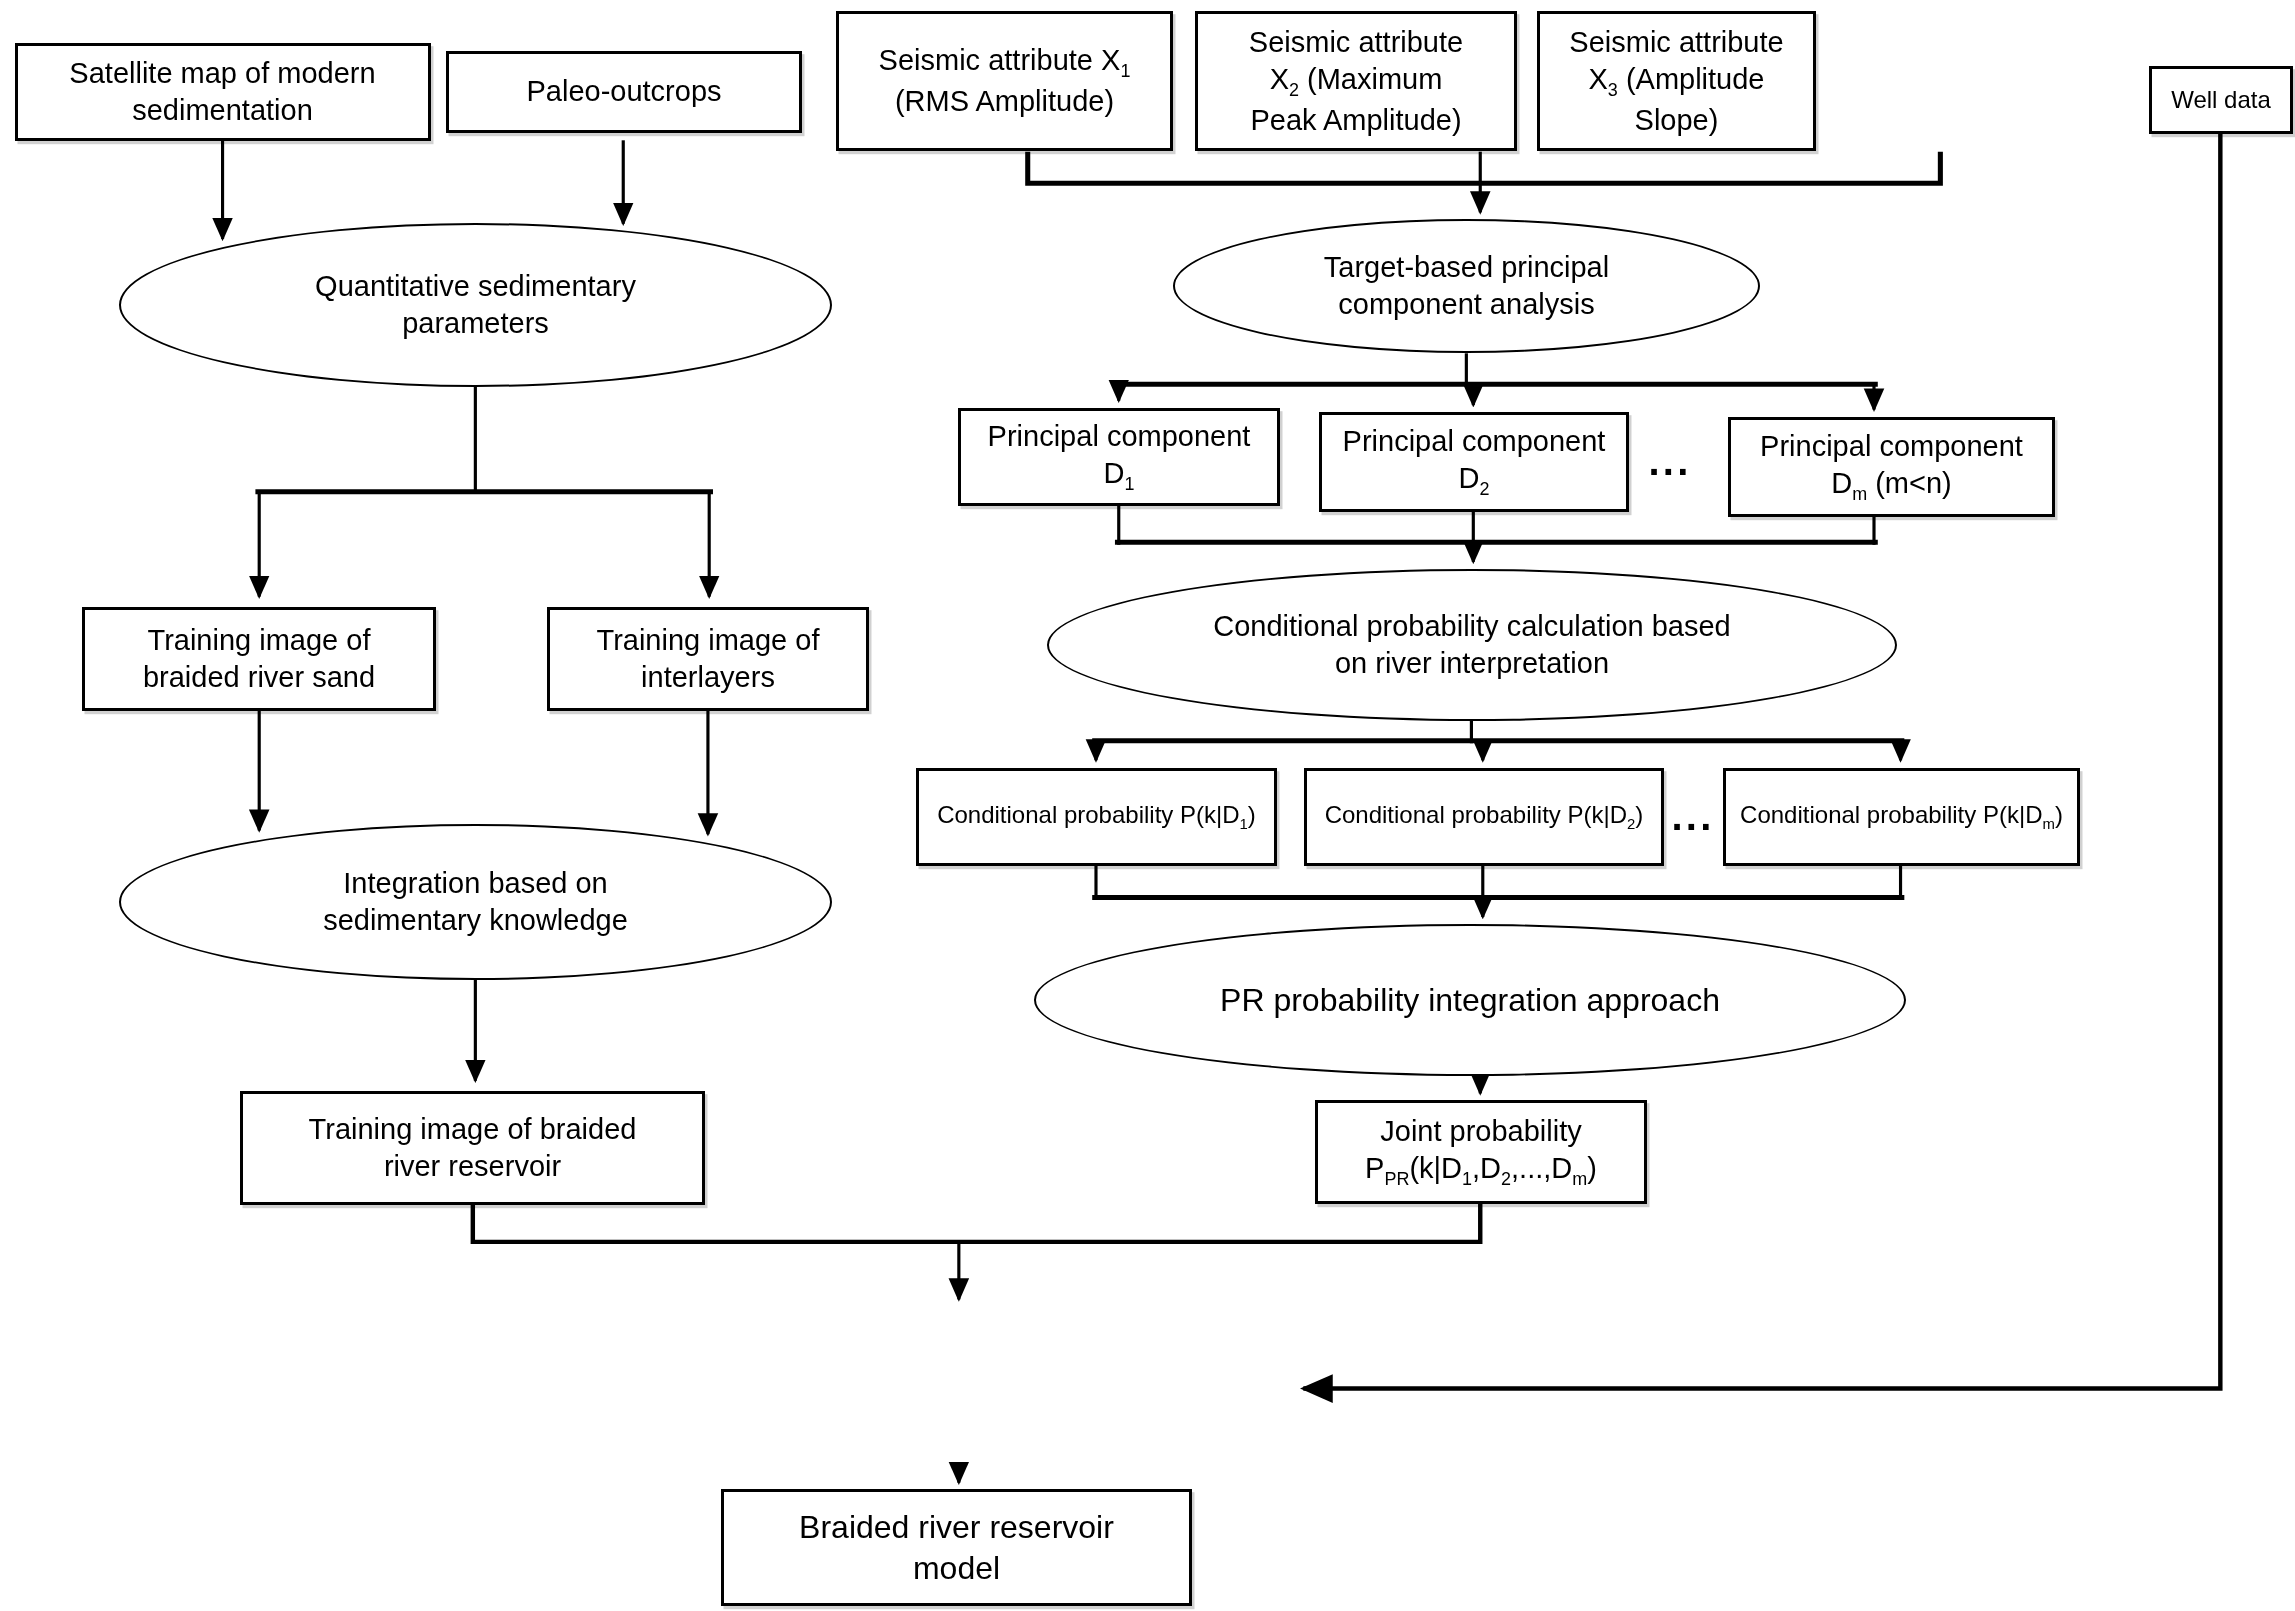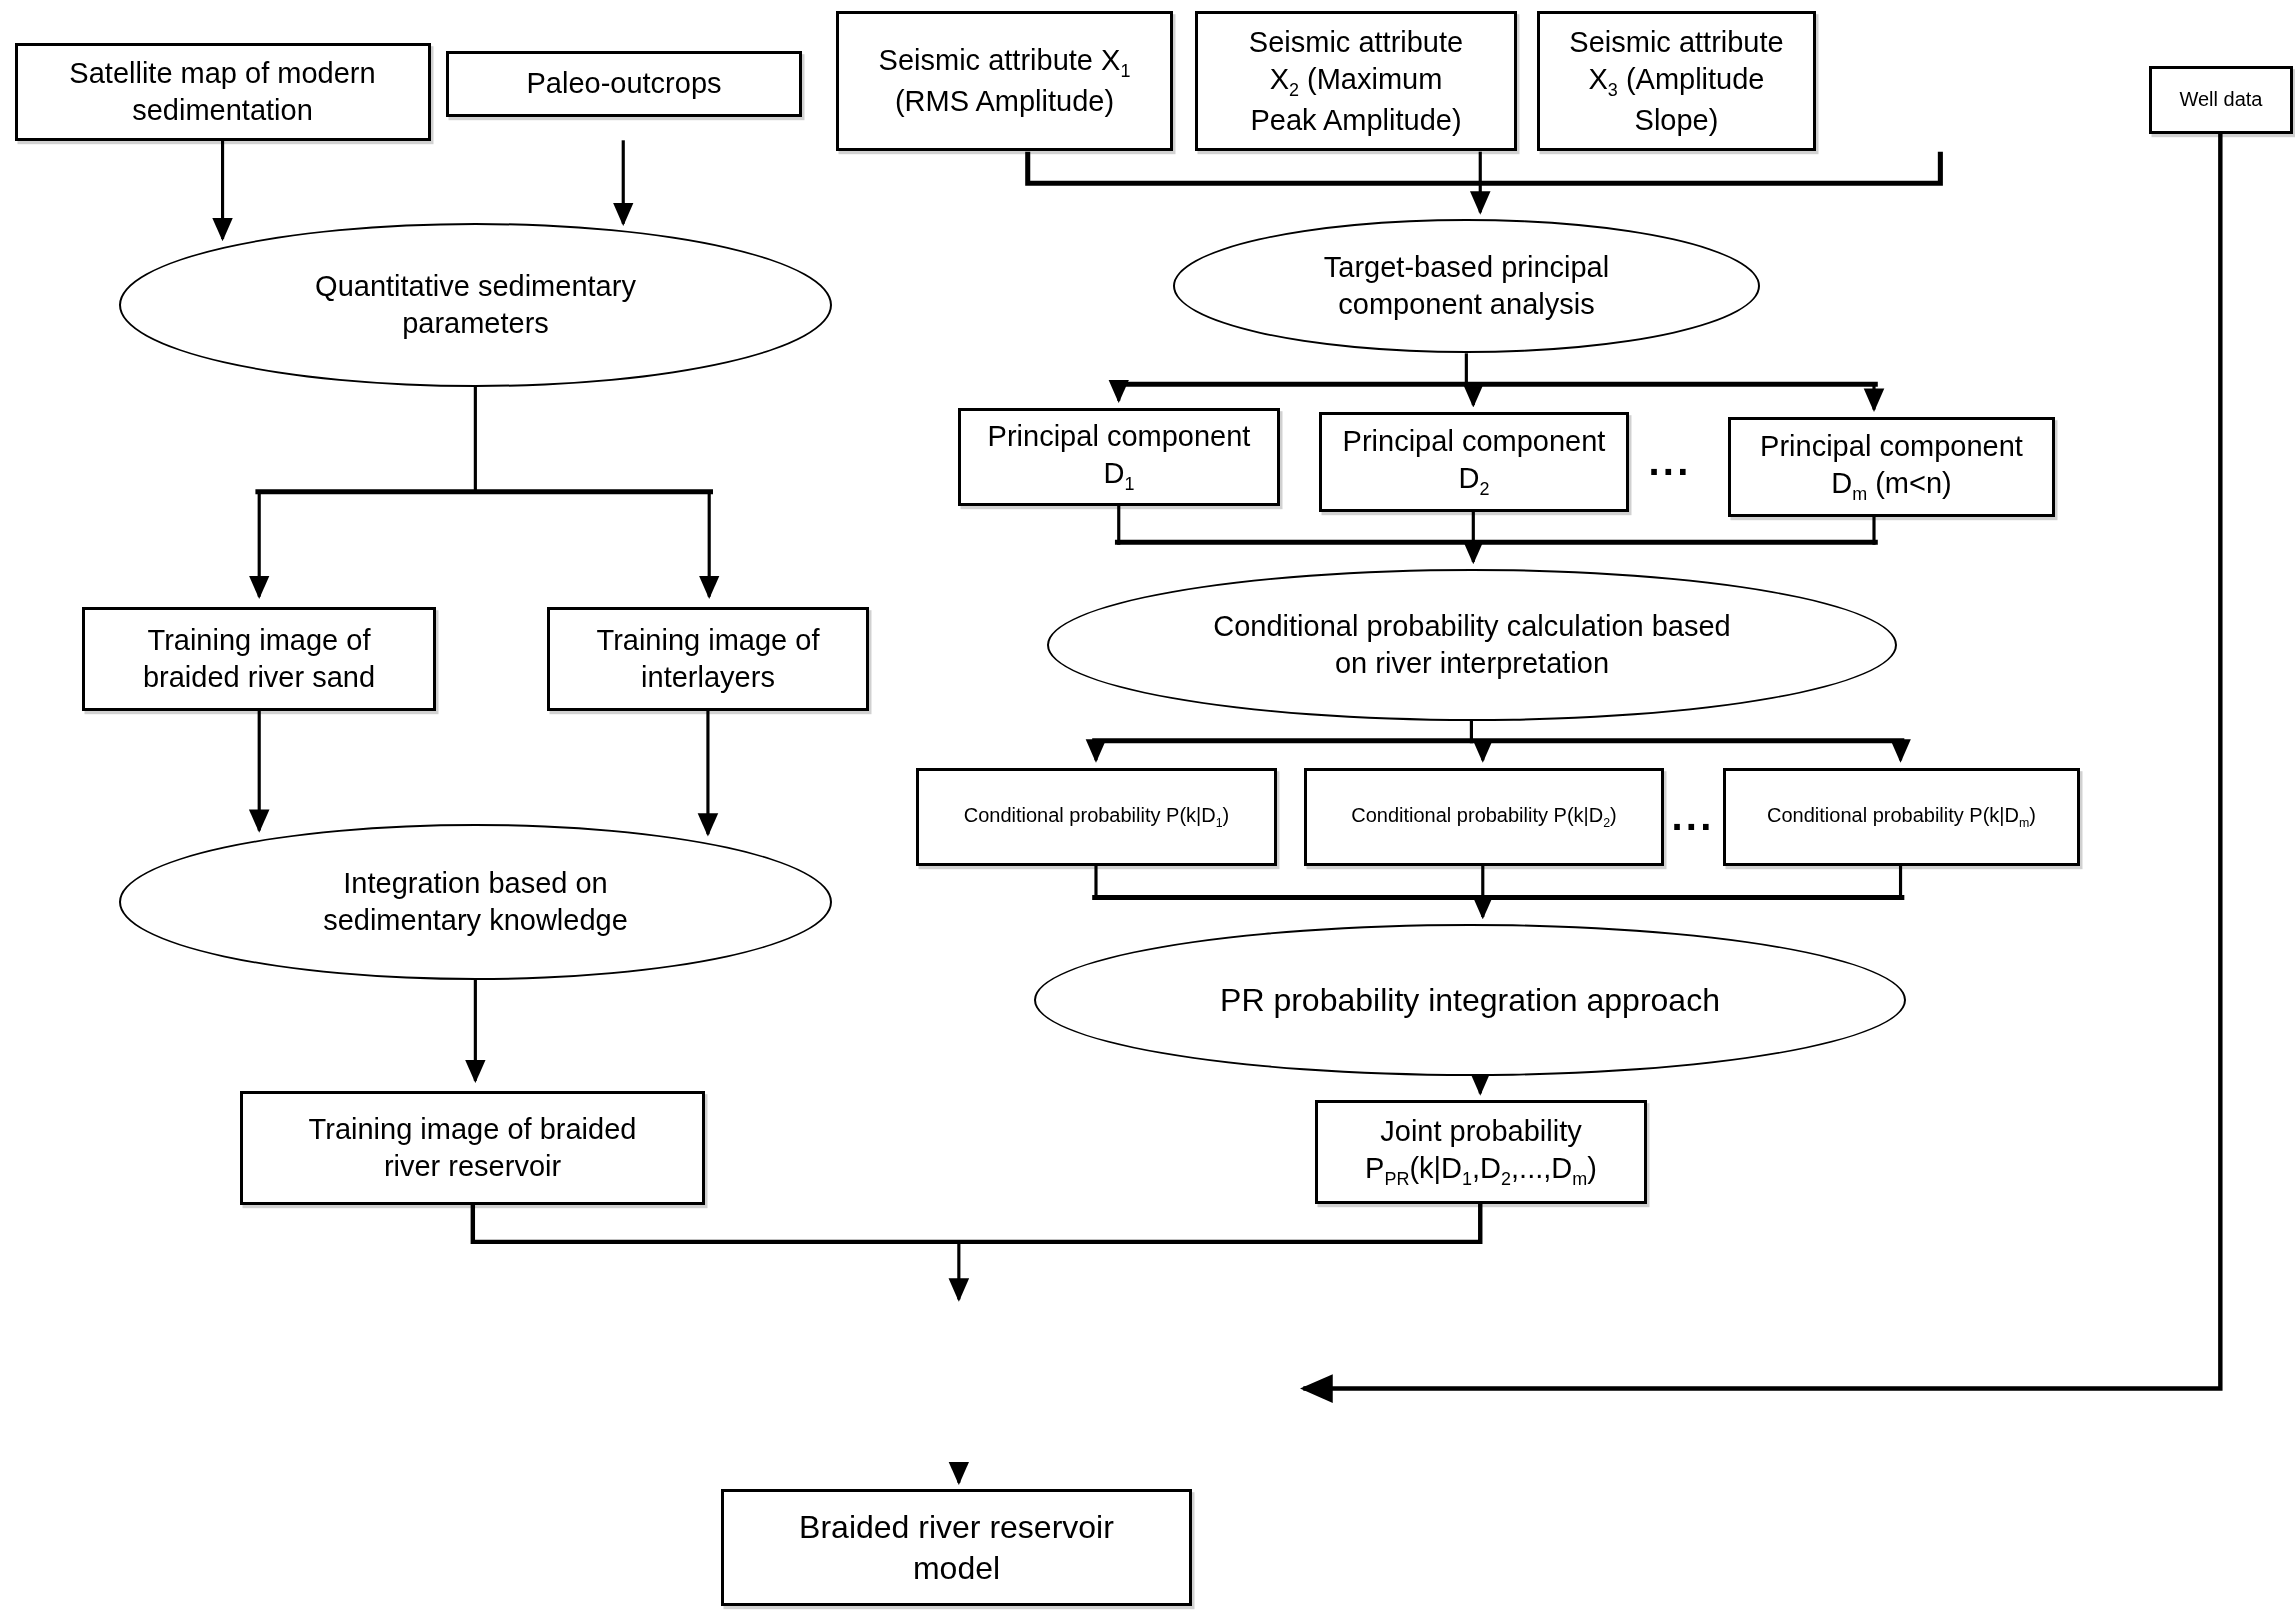--- a/index.html
+++ b/index.html
@@ -10,21 +10,21 @@
   }
   #wires{position:absolute;left:0;top:0;z-index:0;}
   .node{
     position:absolute;z-index:1;display:flex;align-items:center;justify-content:center;
     text-align:center;background:#ffffff;box-sizing:border-box;
     font-size:29px;line-height:1.28;
   }
   .rect{border:3.2px solid #000;box-shadow:2.5px 3.2px 0 rgba(0,0,0,0.18);}
   .ellipse{border:2.5px solid #000;border-radius:50%;}
   .dots{background:transparent;font-size:40px;font-weight:bold;letter-spacing:3.2px;z-index:1;}
-  .f44{font-size:20px;}
+  .f44{font-size:24px;}
   .f50{font-size:32px;}
   .label{display:inline-block;}
   sub{font-size:0.62em;}
   svg line, svg polyline{stroke:#000;}
 </style>
 </head>
 <body>
 
 <div id="stage">
 
@@ -75,21 +75,21 @@
     </g>
 
     <g>
       <polyline points="3513,212 3513,2197 2062,2197" fill="none" stroke-width="7" marker-end="url(#ah)"></polyline>
     </g>
   </svg>
 
   <div class="node rect" style="left:14.5px;top:43px;width:416px;height:98px;">
     <span class="label" style="max-width:354px;">Satellite map of modern sedimentation</span>
   </div>
-  <div class="node rect" style="left:446px;top:51px;width:356px;height:66px;">
+  <div class="node rect" style="left:446px;top:51px;width:356px;height:82px;">
     <span class="label">Paleo-outcrops</span>
   </div>
   <div class="node ellipse" style="left:119px;top:223px;width:713px;height:164px;">
     <span class="label" style="max-width:392px;">Quantitative sedimentary parameters</span>
   </div>
   <div class="node rect" style="left:82px;top:607px;width:354px;height:104px;">
     <span class="label" style="max-width:272px;">Training image of braided river sand</span>
   </div>
   <div class="node rect" style="left:547px;top:607px;width:322px;height:104px;">
     <span class="label" style="max-width:253px;">Training image of interlayers</span>

